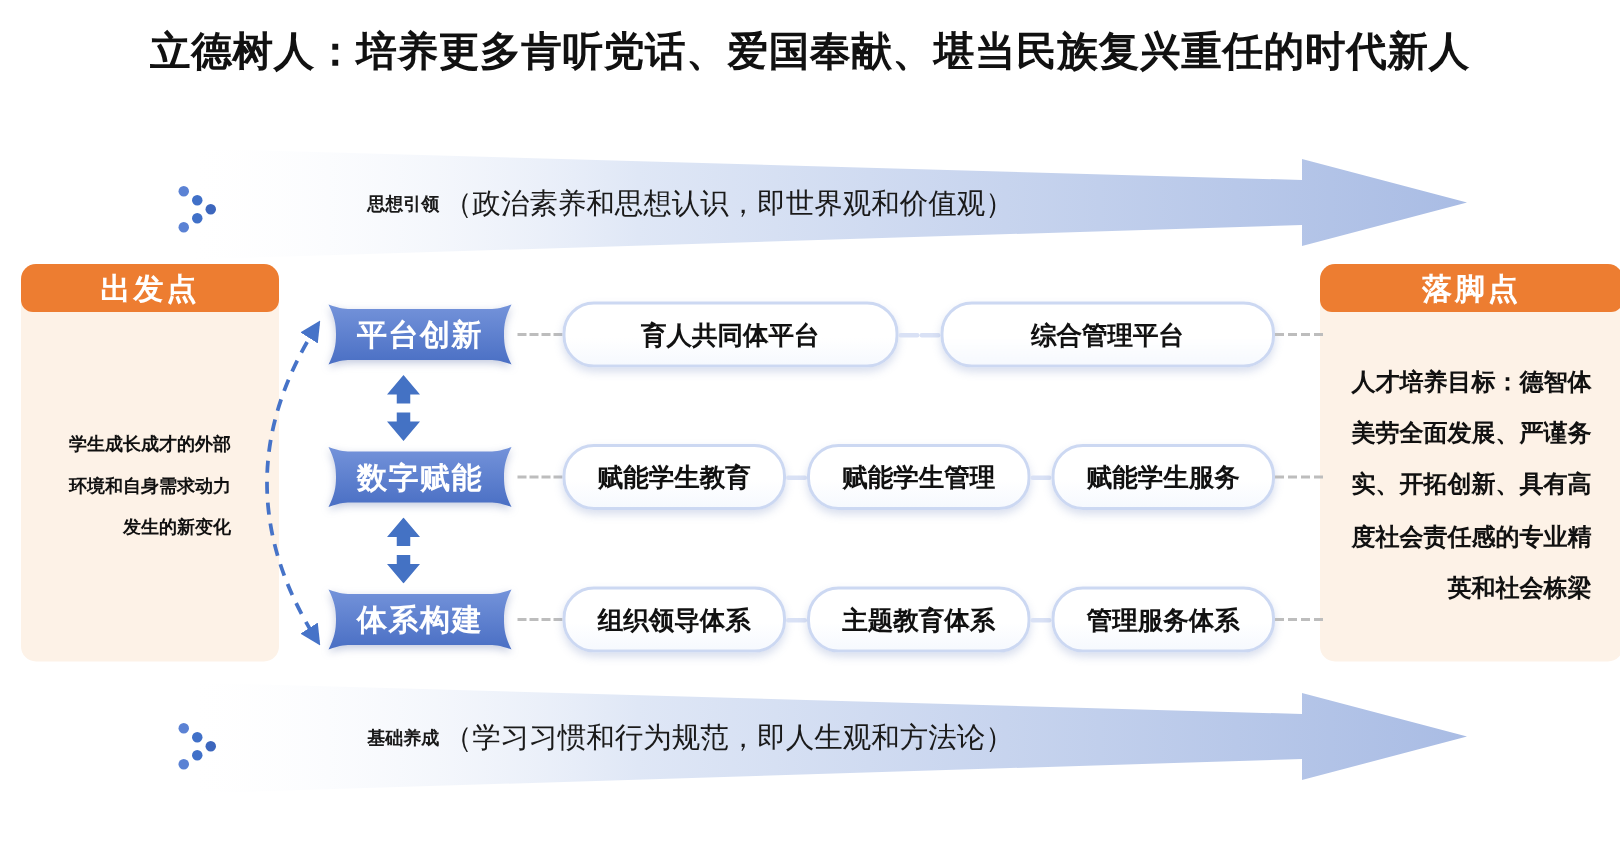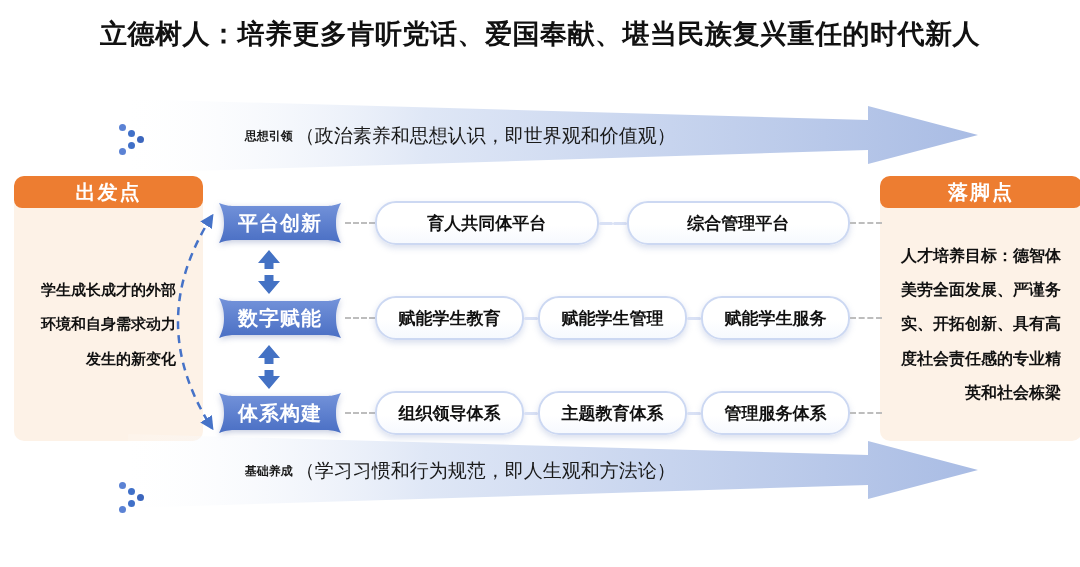--- a/index.html
+++ b/index.html
@@ -5,49 +5,49 @@
   html,body{margin:0;padding:0;background:#fff;font-family:"Liberation Sans",sans-serif;}
   .canvas{position:relative;width:1080px;height:567px;background:#ffffff;overflow:hidden;}
 
   
   .title{position:absolute;top:16px;left:0;width:100%;text-align:center;
          font-size:27px;font-weight:bold;color:#111;white-space:nowrap;letter-spacing:.5px;}
 
   
   .flow-arrow{position:absolute;left:128px;width:852px;height:78px;}
   .flow-arrow.top{top:97px;}
-  .flow-arrow.bottom{top:432px;}
+  .flow-arrow.bottom{top:453px;}
   .flow-arrow svg{position:absolute;left:0;top:0;}
   .arrow-label{position:absolute;left:0;top:0;width:78%;height:100%;
                display:flex;align-items:center;justify-content:center;
                font-size:19px;color:#1a1a1a;white-space:nowrap;}
   .arrow-label b{font-weight:bold;margin-right:3px;font-size:12px;}
 
   
   .chev{position:absolute;width:30px;height:30px;}
   .chev.top{left:118px;top:123px;}
   .chev.bottom{left:118px;top:481px;}
   .chev i{position:absolute;width:7px;height:7px;border-radius:50%;background:#4070c8;}
   .chev i:nth-child(1){left:1px;top:1px;background:#5b82d4;}
   .chev i:nth-child(2){left:10px;top:7px;}
   .chev i:nth-child(3){left:19px;top:13px;background:#3c66bd;}
   .chev i:nth-child(4){left:10px;top:19px;}
   .chev i:nth-child(5){left:1px;top:25px;background:#5b82d4;}
 
   
   .panel{position:absolute;top:176px;height:265px;border-radius:10px;background:#FDF2E7;
          display:flex;flex-direction:column;overflow:hidden;}
-  .panel.left{left:14px;width:189px;}
+  .panel.left{left:14px;width:172px;}
   .panel.right{left:880px;width:202px;}
   .panel-header{flex:0 0 32px;background:#ED7D31;border-radius:8px;
                 display:flex;align-items:center;justify-content:center;
                 color:#fff;font-size:20px;font-weight:bold;letter-spacing:2px;}
   .panel-body{flex:1;display:flex;align-items:center;justify-content:center;
               font-weight:bold;color:#111;text-align:right;white-space:pre-line;}
-  .panel.left  .panel-body{font-size:15px;line-height:2.3;}
+  .panel.left  .panel-body{font-size:12px;line-height:2.3;}
   .panel.right .panel-body{font-size:16px;line-height:2.15;}
 
   
   .row{position:absolute;left:215px;width:667px;height:48px;display:flex;align-items:center;}
   .row.r1{top:199px;} .row.r2{top:294px;} .row.r3{top:389px;}
   .plaque{position:relative;flex:0 0 130px;width:130px;height:48px;
           filter:drop-shadow(0 2px 3px rgba(80,100,160,.35));}
   .plaque svg{position:absolute;left:0;top:0;}
   .plaque-label{position:absolute;left:0;top:0;width:100%;height:100%;
                 display:flex;align-items:center;justify-content:center;

